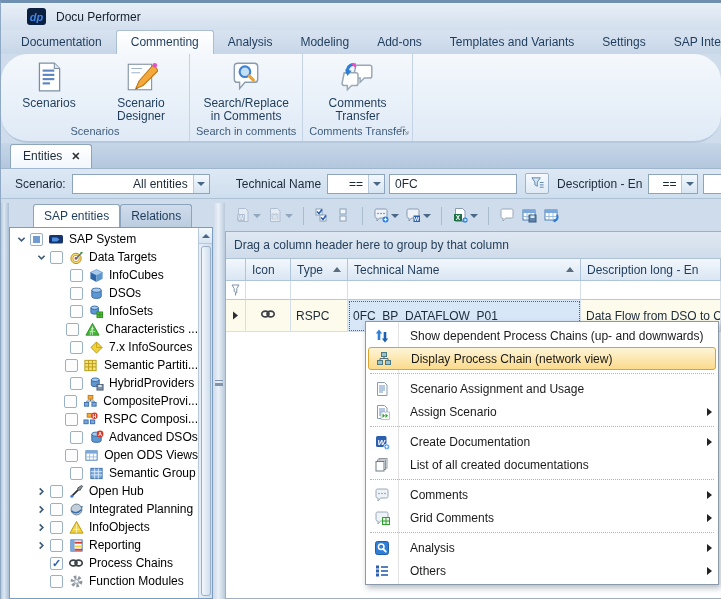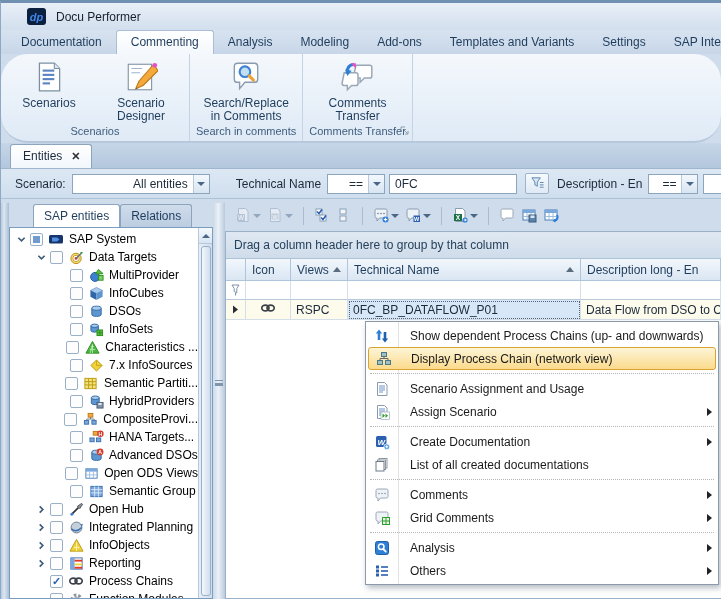--- a/index.html
+++ b/index.html
@@ -107,21 +107,21 @@
     display:flex; align-items:center; padding-left:8px; color:#26415c; }
   .hdr-row, .flt-row, .data-row { display:flex; }
   .hcell { background:linear-gradient(#f2f7fc,#dae6f3); border-right:1px solid #aec5dc;
     border-bottom:1px solid #aec5dc; height:22px; display:flex; align-items:center;
     padding:0 6px; color:#1e3c5c; }
   .sort-asc { width:0; height:0; border-left:4px solid transparent; border-right:4px solid transparent;
     border-bottom:5px solid #5a6c7e; margin-left:auto; }
   .fcell { background:#fff; border-right:1px solid #d5dfe9; border-bottom:1px solid #b9c9d9; height:19px;
     display:flex; align-items:center; padding:0 5px; }
   .dcell { background:#fcfbec; border-right:1px solid #d5dfe9; border-bottom:1px solid #d5dfe9;
-    height:20px; display:flex; align-items:center; padding:4px 5px; white-space:nowrap; overflow:hidden; }
+    height:32px; display:flex; align-items:center; padding:4px 5px; white-space:nowrap; overflow:hidden; }
   .dcell.focused { background:#d8e7f8; outline:1px dotted #51667c; outline-offset:-2px; }
   .row-ind { justify-content:center; }
   .grid-rest { flex:1; background:#fff; }
 
   
   .ctxmenu { position:absolute; left:364px; top:318px; width:354px;
     background:#fff; border:1px solid #8b9aab; box-shadow:2px 3px 6px rgba(40,60,80,.35); z-index:50;
     padding:2px 0; }
   .ctx-rule { position:absolute; left:32px; top:0; bottom:0; width:1px; background:#e2e2e2; }
   .mi { height:23px; display:flex; align-items:center; position:relative; padding-right:6px; }
@@ -317,32 +317,20 @@
                   <path d="M12 2 l3 0.5 -2 2.3 z" fill="#3f9e3a"></path>
                 </svg>
               </span>
               <span class="tlabel">Data Targets</span>
             </div>
             <div class="trow" style="padding-left: 44px;">
               <span class="texp"></span>
               <span class="tcheck unchecked"></span>
               <span class="ticon">
                 <svg width="15" height="15" viewBox="0 0 16 16" xmlns="http://www.w3.org/2000/svg">
-                  <circle cx="6.5" cy="9.5" r="4.8" fill="#3f7fd4" stroke="#245a9e"></circle>
-                  <polygon points="10,1.5 15,6 7,6.5" fill="#57c13f" stroke="#2e8c1e"></polygon>
-                  <rect x="10" y="8" width="5" height="5" fill="#79d466" stroke="#2e8c1e"></rect>
-                </svg>
-              </span>
-              <span class="tlabel">MultiProvider</span>
-            </div>
-            <div class="trow" style="padding-left: 44px;">
-              <span class="texp"></span>
-              <span class="tcheck unchecked"></span>
-              <span class="ticon">
-                <svg width="15" height="15" viewBox="0 0 16 16" xmlns="http://www.w3.org/2000/svg">
                   <polygon points="8,1.5 14.5,4.8 8,8 1.5,4.8" fill="#a9cbea" stroke="#47c" stroke-width="0.6"></polygon>
                   <polygon points="1.5,4.8 8,8 8,14.8 1.5,11.5" fill="#2f66a8"></polygon>
                   <polygon points="14.5,4.8 8,8 8,14.8 14.5,11.5" fill="#5e97cf"></polygon>
                 </svg>
               </span>
               <span class="tlabel">InfoCubes</span>
             </div>
             <div class="trow" style="padding-left: 44px;">
               <span class="texp"></span>
               <span class="tcheck unchecked"></span>
@@ -431,21 +419,21 @@
               <span class="tcheck unchecked"></span>
               <span class="ticon">
                 <svg width="15" height="15" viewBox="0 0 16 16" xmlns="http://www.w3.org/2000/svg">
                   <rect x="4.5" y="1.5" width="5" height="4" fill="#f5a93b" stroke="#b9791a"></rect>
                   <rect x="1" y="8.5" width="4.5" height="4" fill="#7aa8dc" stroke="#3a6fb0"></rect>
                   <rect x="8" y="8.5" width="4.5" height="4" fill="#7aa8dc" stroke="#3a6fb0"></rect>
                   <circle cx="12.2" cy="4" r="3.4" fill="#d43a2a"></circle>
                   <text x="12.2" y="6.2" font-size="5.5" fill="#fff" text-anchor="middle" font-weight="bold">H</text>
                 </svg>
               </span>
-              <span class="tlabel">HANA Targets...</span>
+              <span class="tlabel">RSPC Composi...</span>
             </div>
             <div class="trow" style="padding-left: 44px;">
               <span class="texp"></span>
               <span class="tcheck unchecked"></span>
               <span class="ticon">
                 <svg width="15" height="15" viewBox="0 0 16 16" xmlns="http://www.w3.org/2000/svg">
                   <path d="M3 4.5 v6.5 a5 2.2 0 0 0 10 0 v-6.5" fill="#5e97cf" stroke="#2f66a8"></path>
                   <ellipse cx="8" cy="4.5" rx="5" ry="2.2" fill="#a9cbea" stroke="#2f66a8"></ellipse>
                   <circle cx="11.8" cy="4.2" r="3.6" fill="#d43a2a"></circle>
                   <text x="11.8" y="6.5" font-size="5.5" fill="#fff" text-anchor="middle" font-weight="bold">A</text>
@@ -671,21 +659,21 @@
       <div class="grid-area">
         <div class="groupby">
           <span>Drag a column header here to group by that column</span>
         </div>
         <div class="hdr-row" id="hdrRow">
             <div class="hcell" style="width: 20px;"></div>
             <div class="hcell" style="width: 45px;">
               <span>Icon</span>
             </div>
             <div class="hcell" style="width: 57px;">
-              <span>Views</span>
+              <span>Type</span>
               <span class="sort-asc"></span>
             </div>
             <div class="hcell" style="width: 233px;">
               <span>Technical Name</span>
               <span class="sort-asc"></span>
             </div>
             <div class="hcell" style="width: 161px; flex: 1 1 0%;">
               <span>Description long - En</span>
             </div>
           </div>

